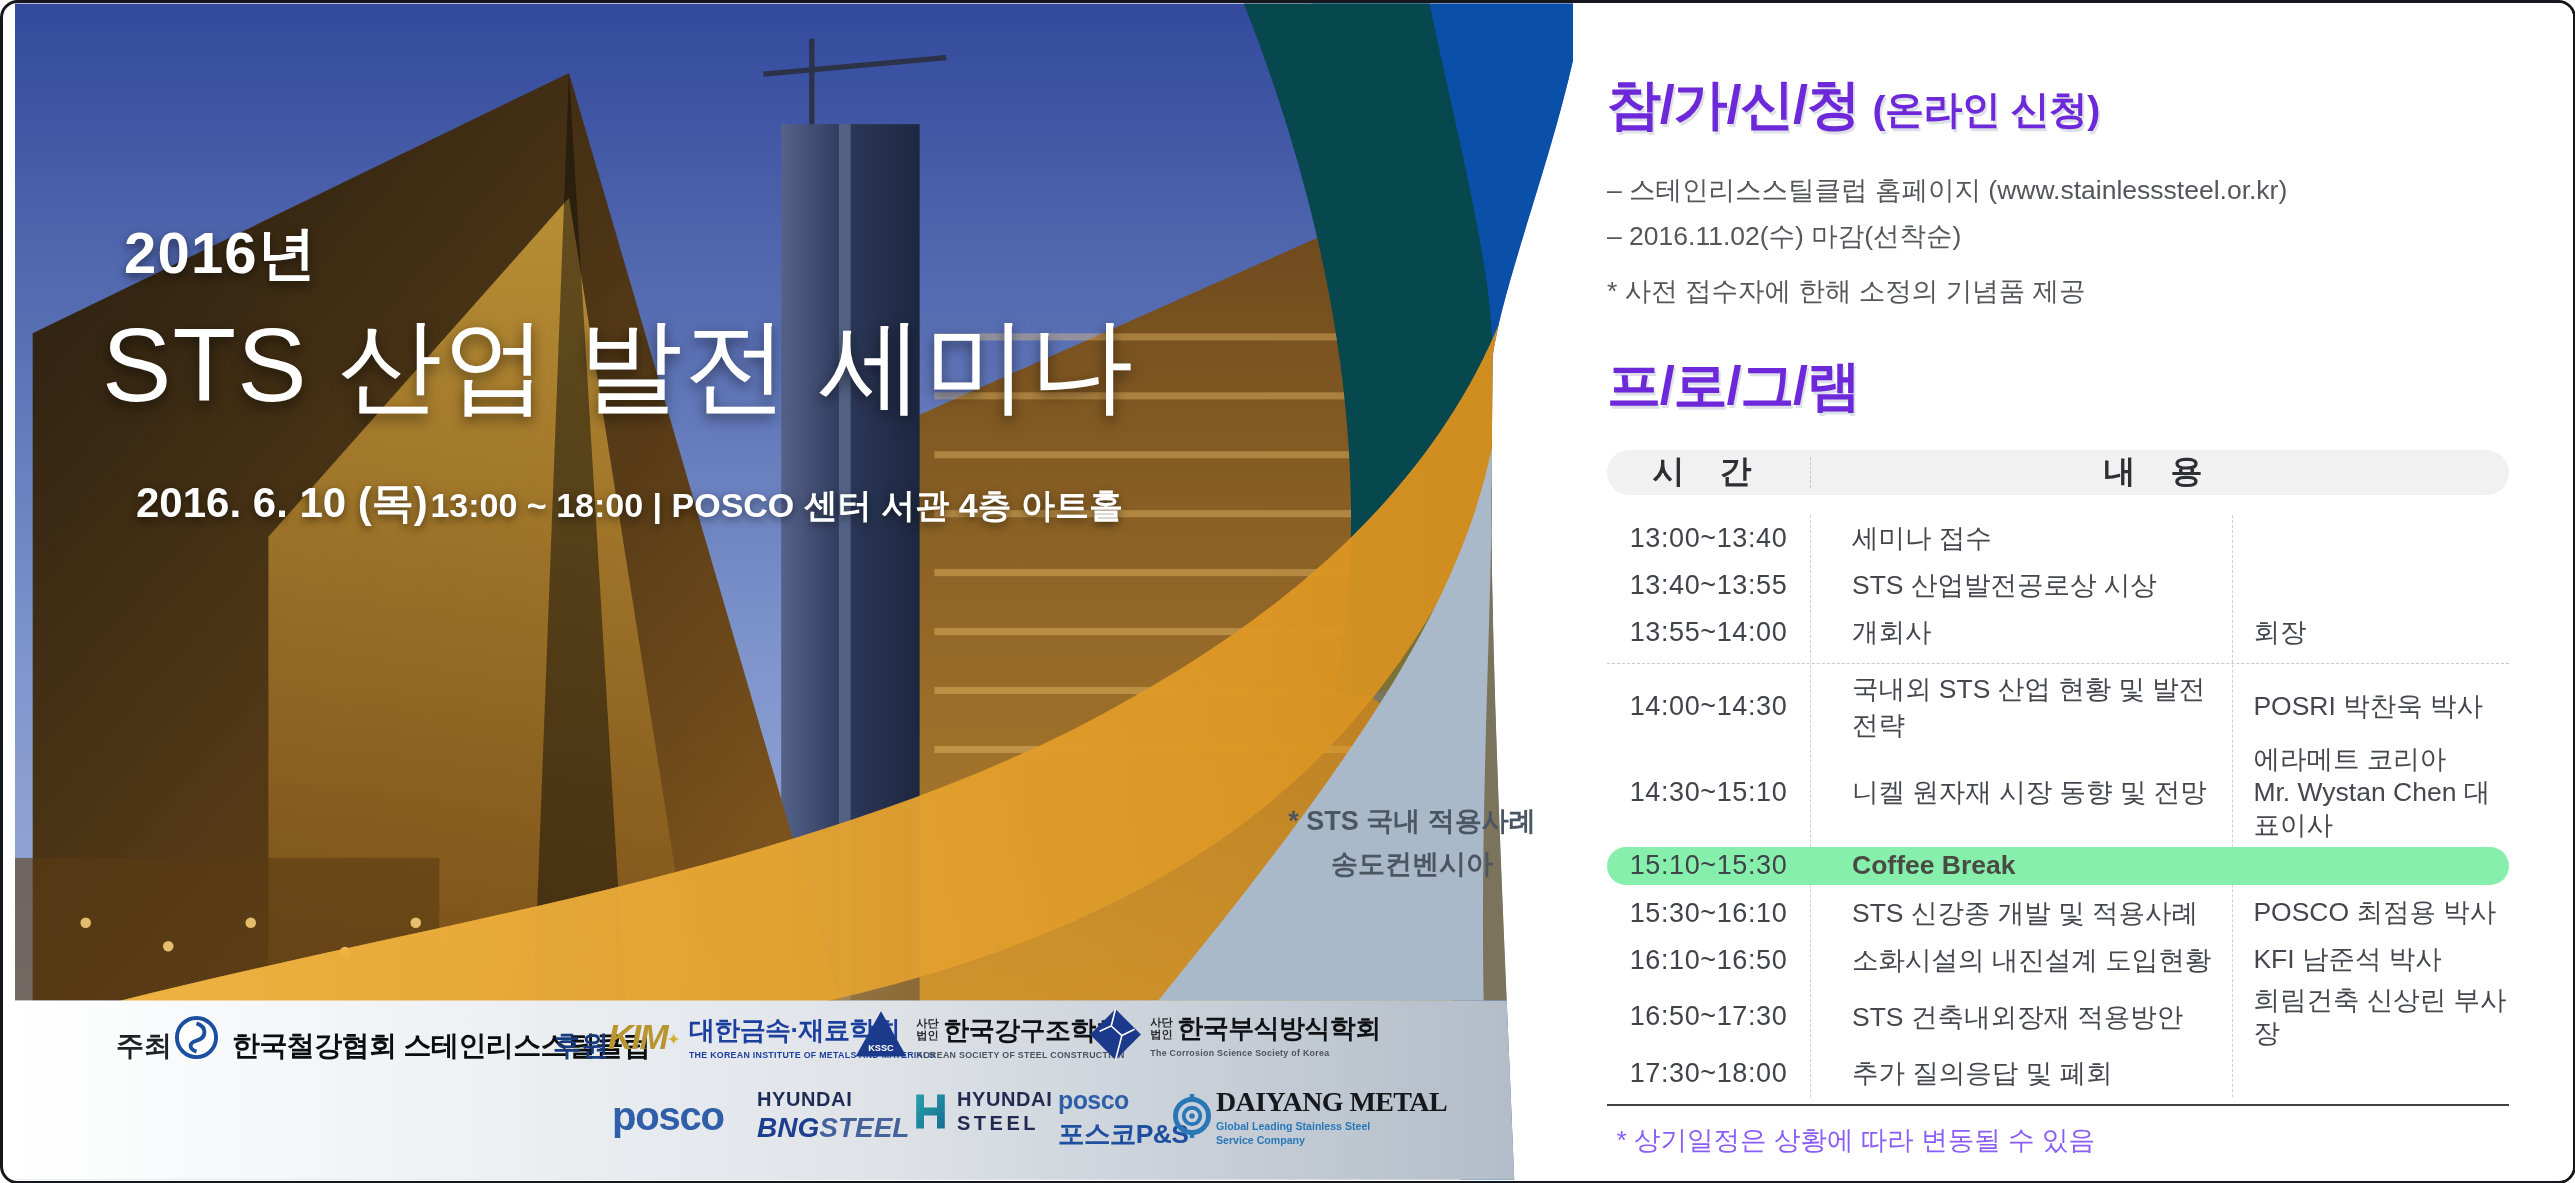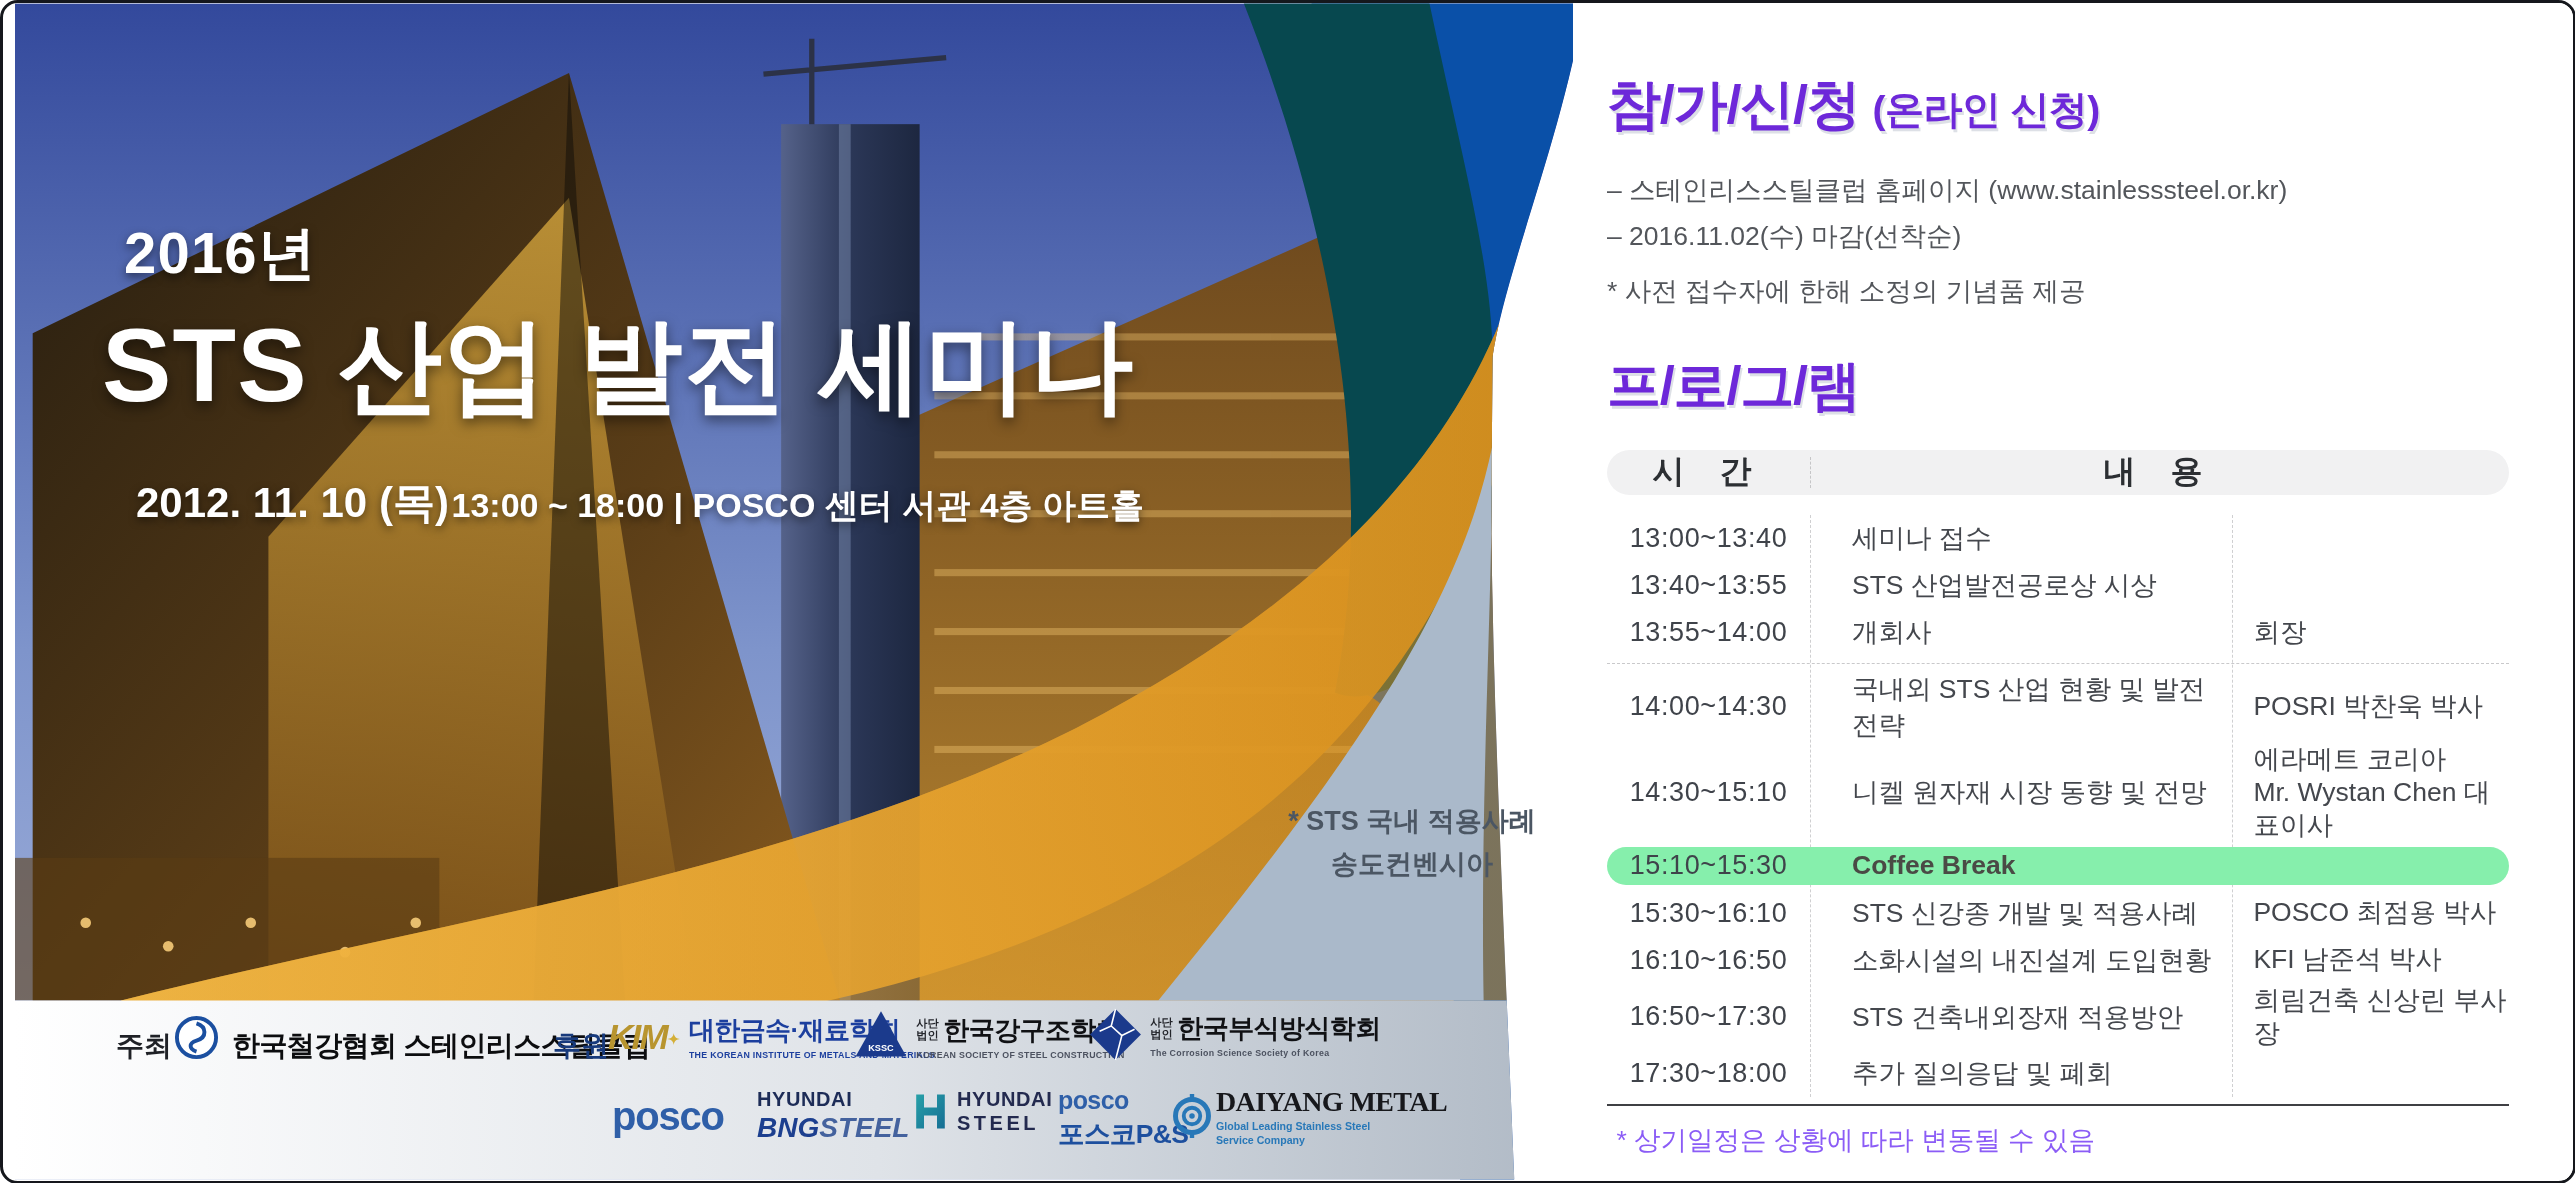--- a/index.html
+++ b/index.html
@@ -10,21 +10,21 @@
   
   .card{position:absolute;inset:0;border:3.5px solid #15171c;border-radius:17.7px;
         overflow:hidden;background:#ffffff;box-sizing:border-box;}
 
   
   .left{position:absolute;left:12px;top:0;width:1570px;height:962px;}
   svg.scene{position:absolute;left:0;top:0;}
 
   .year{left:109px;top:212px;font-size:58px;font-weight:800;color:#ffffff;
         text-shadow:0 3.5px 9.4px rgba(0,0,0,.5);letter-spacing:1.2px;}
-  .main-title{left:87px;top:294px;font-size:104px;font-weight:700;color:#ffffff;
+  .main-title{left:87px;top:294px;font-size:104px;font-weight:400;color:#ffffff;
         letter-spacing:1.2px;text-shadow:0 4.7px 13px rgba(0,0,0,.5);white-space:nowrap;}
   .dateline{left:121px;top:472px;color:#ffffff;white-space:nowrap;
         text-shadow:0 2.9px 8.3px rgba(0,0,0,.5);}
   .dateline .d1{font-size:42px;font-weight:800;}
   .dateline .d2{font-size:34px;font-weight:600;}
   .photo-caption{left:1273px;top:797px;width:248px;text-align:center;
         font-size:27px;font-weight:600;color:#4b5663;line-height:1.6;}
 
   
   .band-content{left:0;top:997px;width:1500px;height:179px;}
@@ -177,21 +177,21 @@
 
         <path d="M1940,1692 C2080,1520 2230,1330 2340,1150 C2430,1000 2480,880 2507,750 L2505,900 C2500,1150 2487,1400 2492,1692 Z" fill="#aab9ca"></path>
 
         <rect x="0" y="1692" width="2664" height="304" fill="url(#bandG)"></rect>
       </g>
     </svg>
 
     <div class="abs year">2016년</div>
     <div class="abs main-title">STS 산업 발전 세미나</div>
     <div class="abs dateline">
-      <span class="d1">2012. 11. 10 (목)</span>
+      <span class="d1">2016. 6. 10 (목)</span>
       <span class="d2">13:00 ~ 18:00 | POSCO 센터 서관 4층 아트홀</span>
     </div>
     <div class="abs photo-caption">
       <div>* STS 국내 적용사례</div>
       <div>송도컨벤시아</div>
     </div>
 
     <div class="abs band-content">
       <div class="abs host-label">주최</div>
       <div class="abs emblem">

